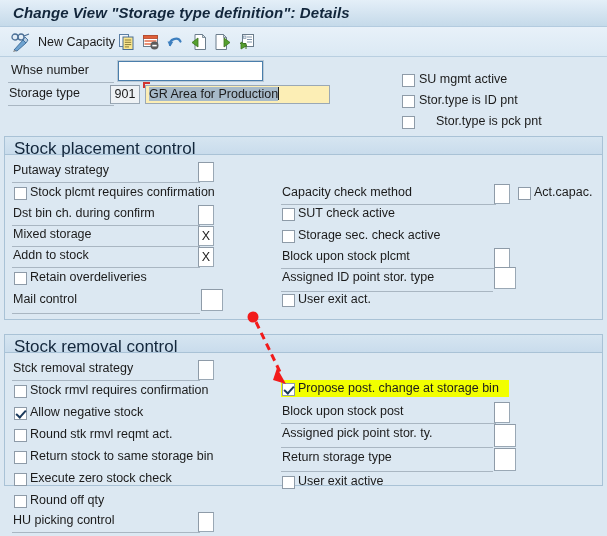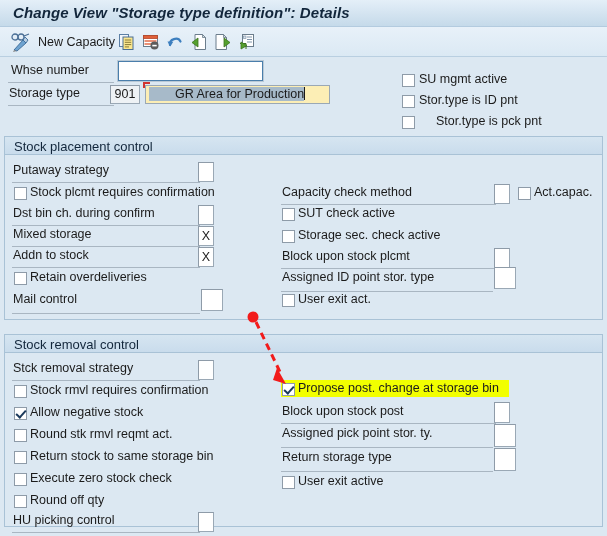--- a/index.html
+++ b/index.html
@@ -89,21 +89,20 @@
     text-align: center;
     padding: 0;
   }
   .inp.yellow {
     background: #fceeb5;
     border: 1px solid #9aa8b5;
   }
   .sel {
     background: #a7bac9;
     color: #1b1b1b;
-    padding-left: 26px;
   }
   .caret {
     display: inline-block;
     width: 1px; height: 13px;
     background: #1b1b1b;
     vertical-align: -2px;
   }
   .redcorner {
     position: absolute;
     width: 7px; height: 6px;
@@ -143,21 +142,21 @@
   .group-hdr {
     position: absolute;
     left: 0; top: 0;
     width: 100%; height: 18px;
     background: linear-gradient(to bottom, #d6e5f1 0%, #c9dcec 100%);
     border-bottom: 1px solid #a9c2d6;
   }
   .group-hdr .ttl {
     position: absolute;
     left: 9px; top: 2px;
-    font-size: 13px;
+    font-size: 17px;
     color: #12263b;
     white-space: nowrap;
   }
 
   
   .annot { position: absolute; left: 0; top: 0; width: 607px; height: 536px; pointer-events: none; }
   .hl {
     position: absolute;
     background: #f2ff00;
   }
@@ -323,21 +322,21 @@
     <div class="inp" style="left:489px; top:111px; width:16px; height:20px;"></div>
 
     <div class="lbl" style="left:277px; top:133px;">Assigned ID point stor. type</div>
     <div class="underline" style="left:276px; top:154px; width:212px;"></div>
     <div class="inp" style="left:489px; top:130px; width:22px; height:22px;"></div>
 
     <div class="cb" style="left:277px; top:157px;"></div>
     <div class="cbtext" style="left:293px; top:155px;">User exit act.</div>
   </div>
 
-  <div class="group" style="left:4px; top:334px; width:599px; height:193px;">
+  <div class="group" style="left:4px; top:334px; width:599px; height:152px;">
     <div class="group-hdr">
       <div class="ttl">Stock removal control</div>
     </div>
 
     <div class="lbl" style="left:8px; top:26px;">Stck removal strategy</div>
     <div class="underline" style="left:7px; top:45px; width:188px;"></div>
     <div class="inp" style="left:193px; top:25px; width:16px; height:20px;"></div>
 
     <div class="cb" style="left:9px; top:50px;"></div>
     <div class="cbtext" style="left:25px; top:48px;">Stock rmvl requires confirmation</div>

